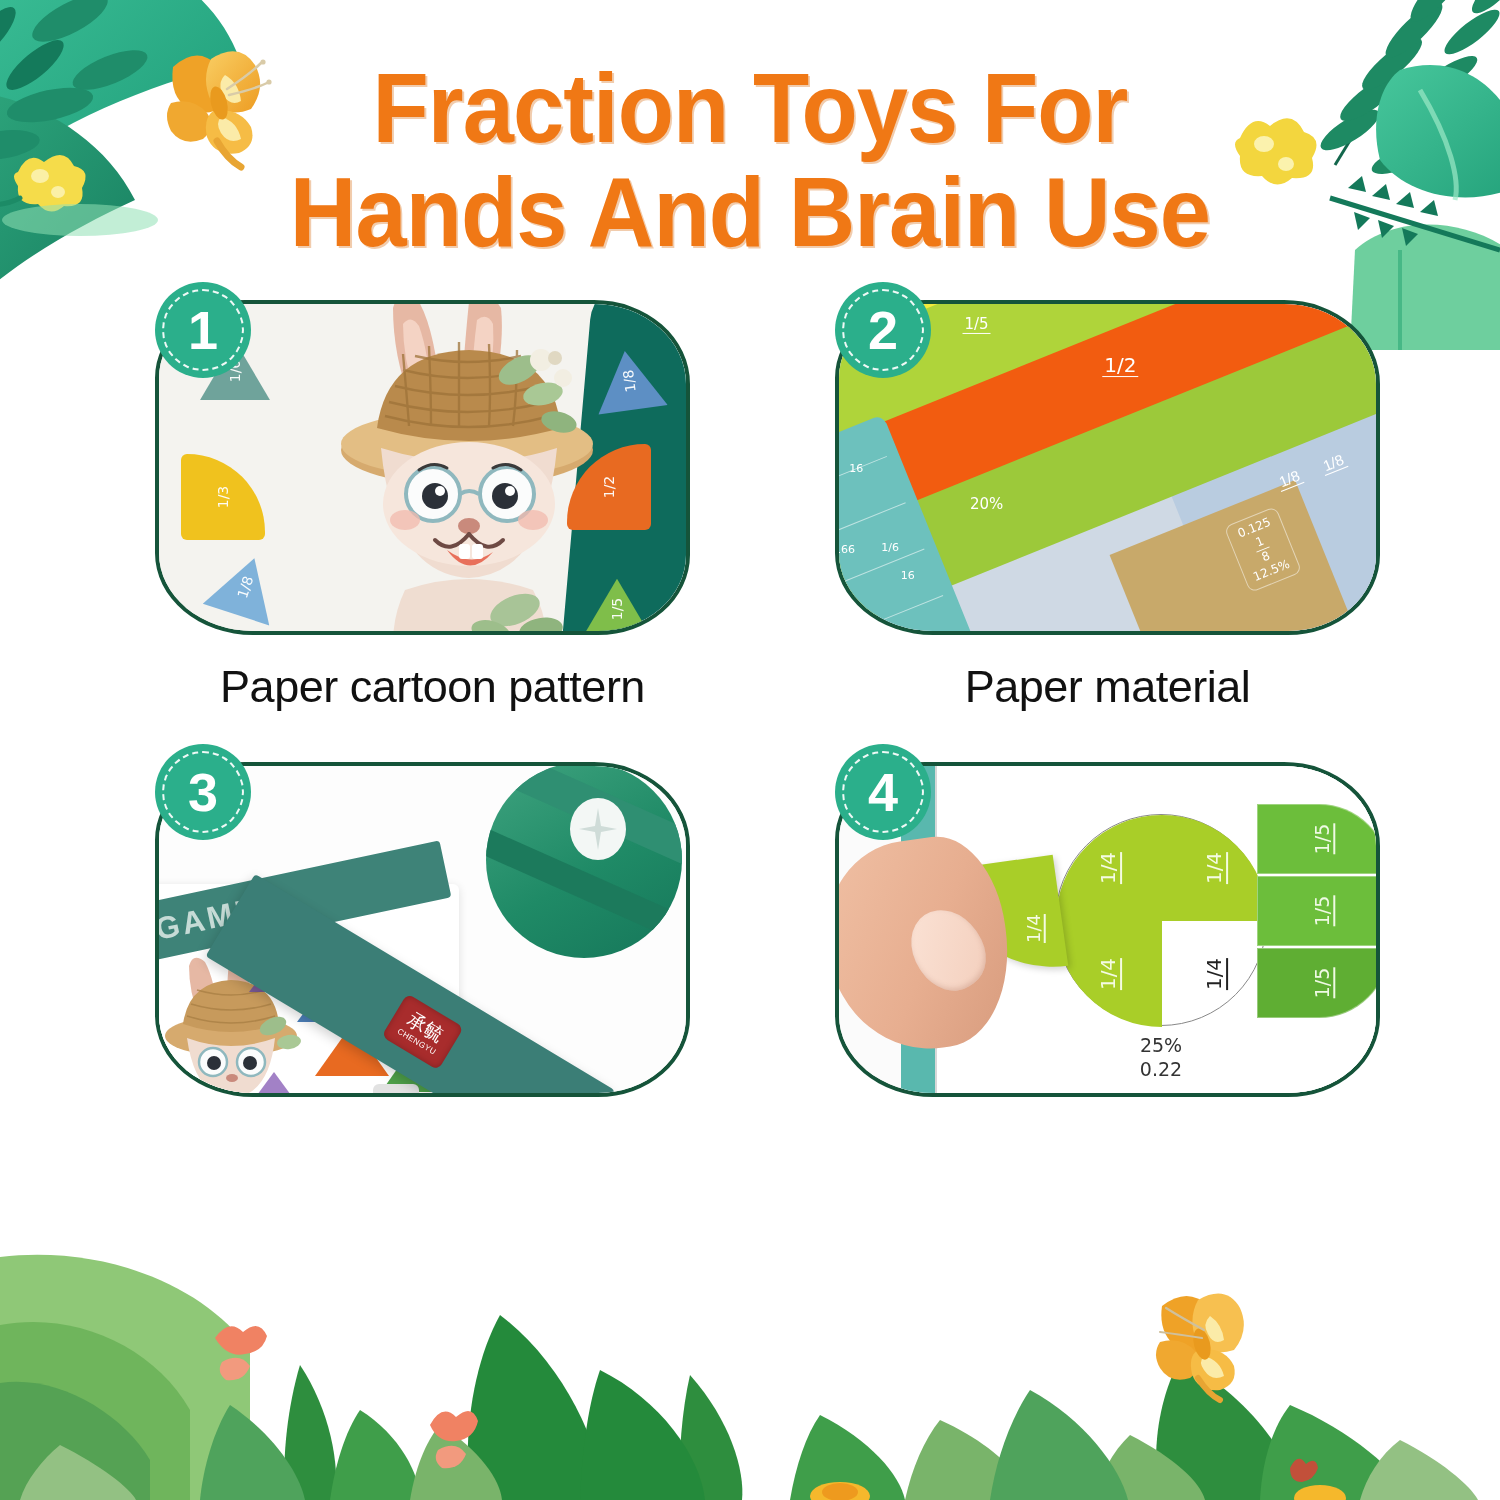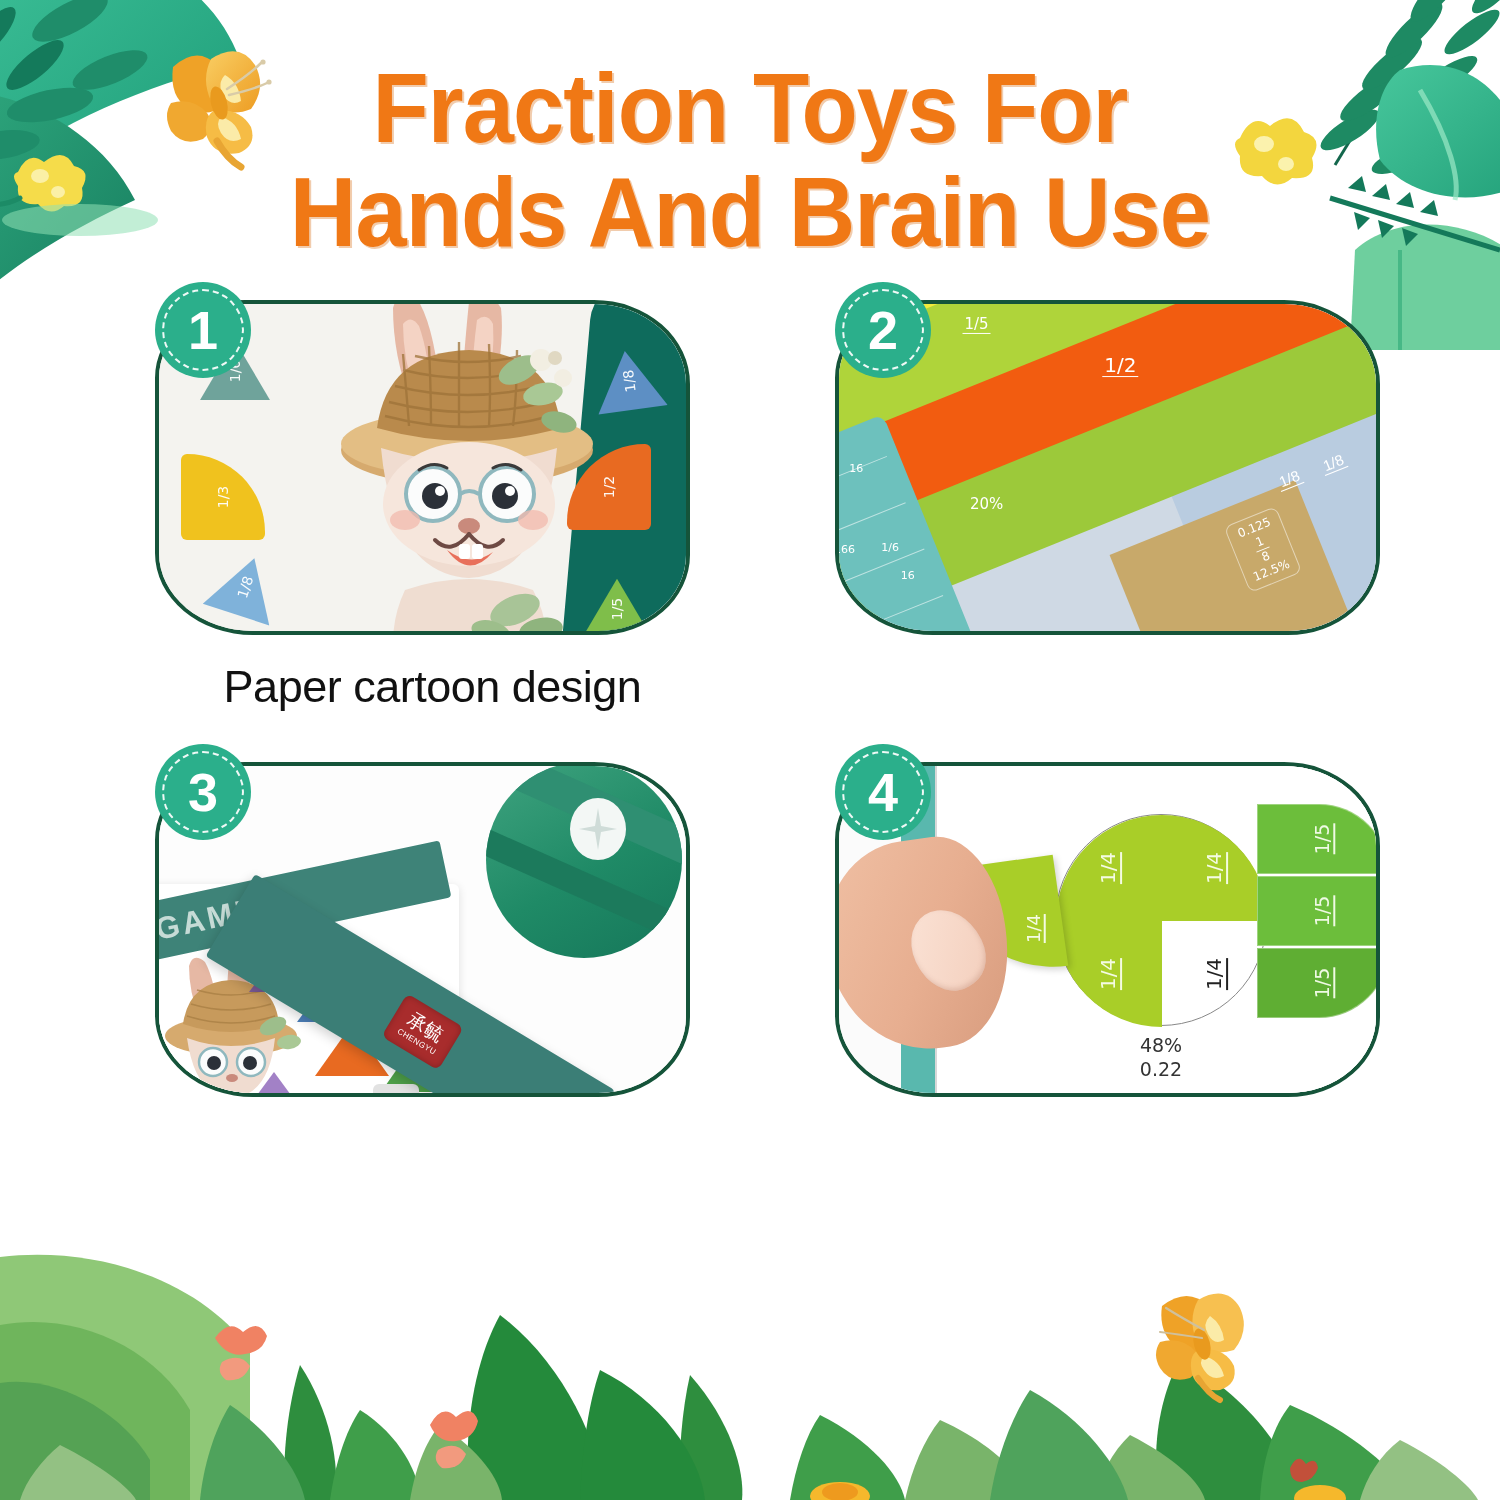--- a/index.html
+++ b/index.html
@@ -557,21 +557,21 @@
           </g>
           <g>
             <path d="M86,292 q64,-22 128,0 q16,30 12,53 L74,345 q0,-28 12,-53 Z" fill="#EFDDD1"></path>
             <ellipse cx="196" cy="312" rx="26" ry="14" fill="#A8C497" transform="rotate(-22 196 312)"></ellipse>
             <ellipse cx="222" cy="332" rx="22" ry="12" fill="#8FB47E" transform="rotate(-10 222 332)"></ellipse>
             <ellipse cx="172" cy="334" rx="20" ry="11" fill="#9DBE8B" transform="rotate(16 172 334)"></ellipse>
           </g>
         </svg>
       </div>
     </div>
-    <div class="caption">Paper cartoon design</div>
+    <div class="caption">Paper cartoon pattern</div>
   </div>
 
   <div class="cell" id="cell-2">
     <div class="photo-wrap">
       <div class="badge">
         <span>2</span>
       </div>
       <div class="photo">
         <div class="p2-stage">
           <div class="p2-blue"></div>
@@ -628,20 +628,21 @@
 
           <div class="p2-box" style="left:396px; top:210px;">
             <div>0.125</div>
             <div style="border-bottom:1px solid #fff; display:inline-block; padding:0 3px;">1</div>
             <div>8</div>
             <div>12.5%</div>
           </div>
         </div>
       </div>
     </div>
+    <div class="caption">Paper material</div>
   </div>
 
   <div class="cell" id="cell-3">
     <div class="photo-wrap">
       <div class="badge">
         <span>3</span>
       </div>
       <div class="photo">
         <div class="p3-bg"></div>
 
@@ -753,20 +754,20 @@
               </span>
           </div>
           <div class="seg" id="seg-c">
             <span>
                 <b>1/5</b>
               </span>
           </div>
         </div>
 
         <div class="p4-pct">
-          <div>48%</div>
+          <div>25%</div>
           <div>0.22</div>
         </div>
       </div>
     </div>
   </div>
 
 </div>
 
 </body></html>

